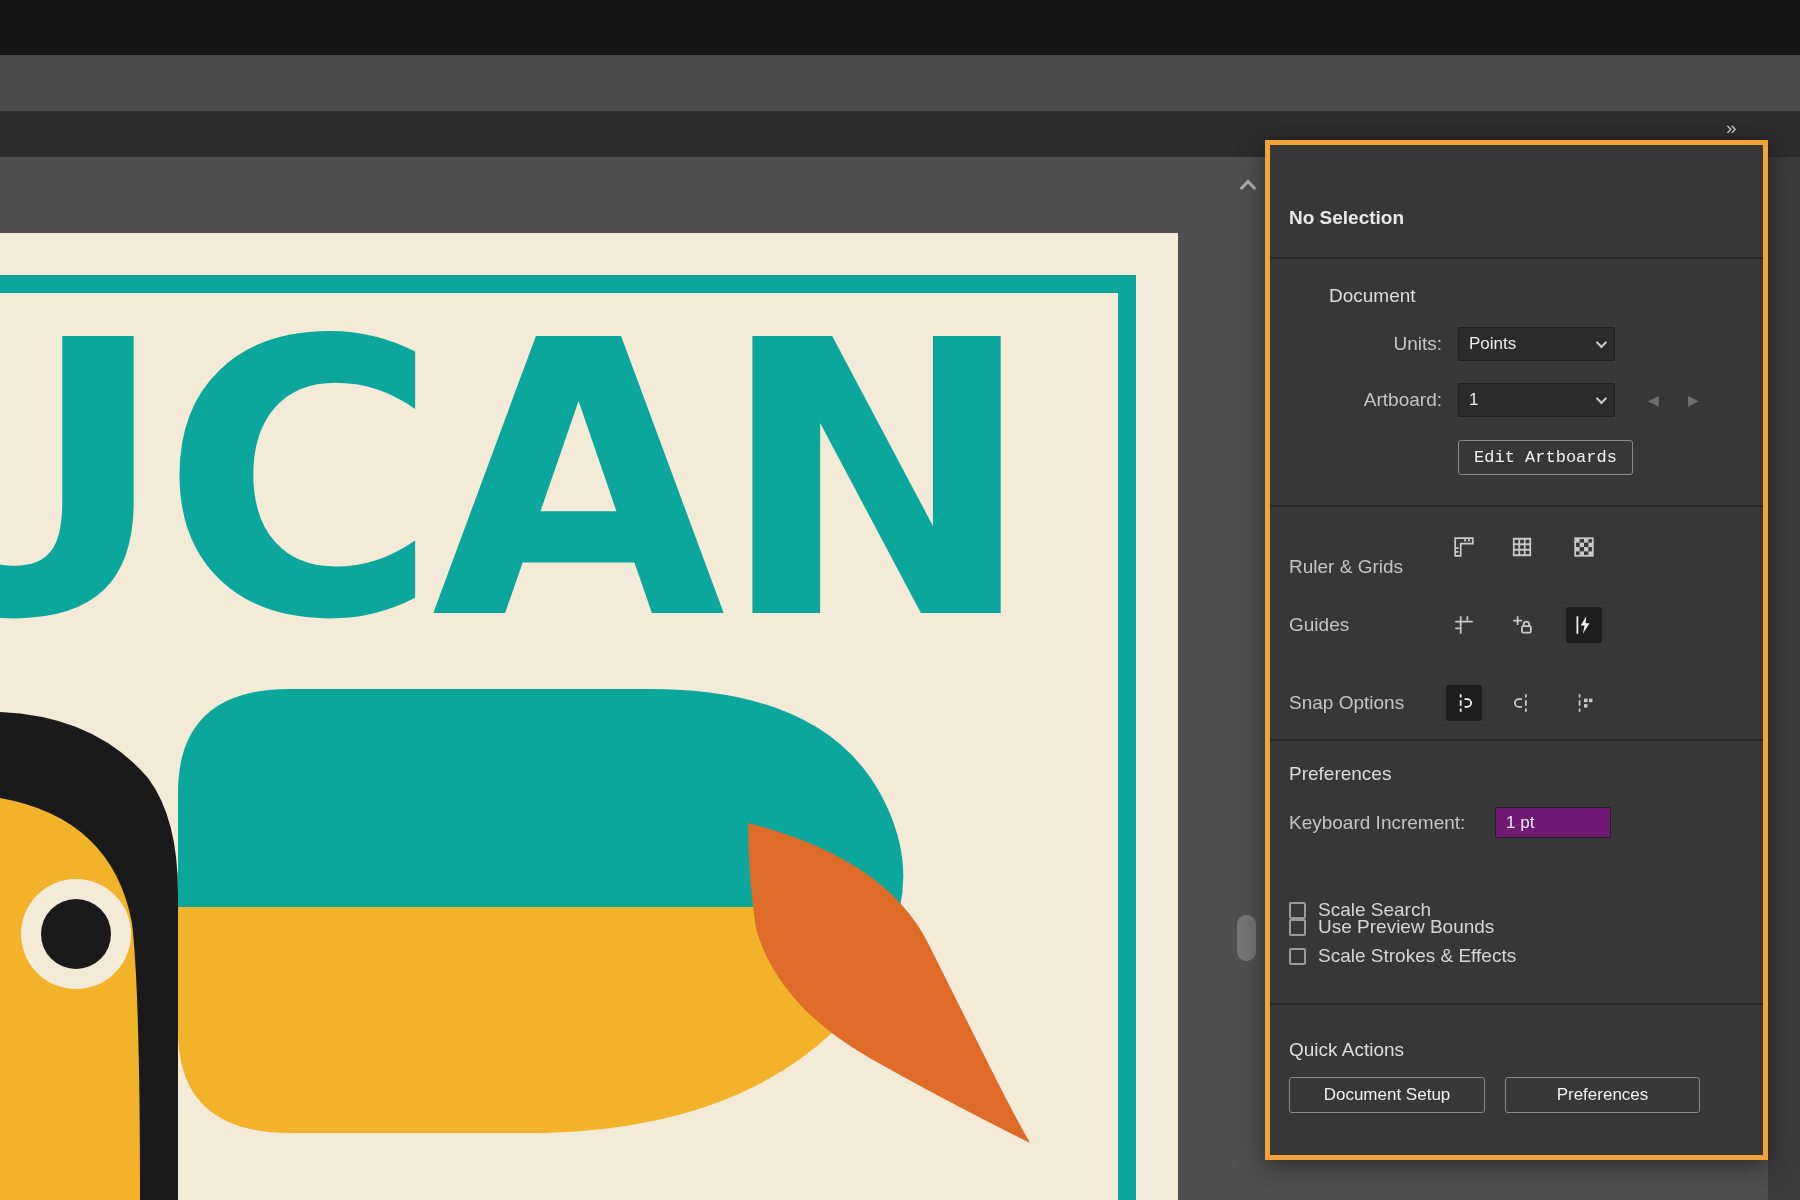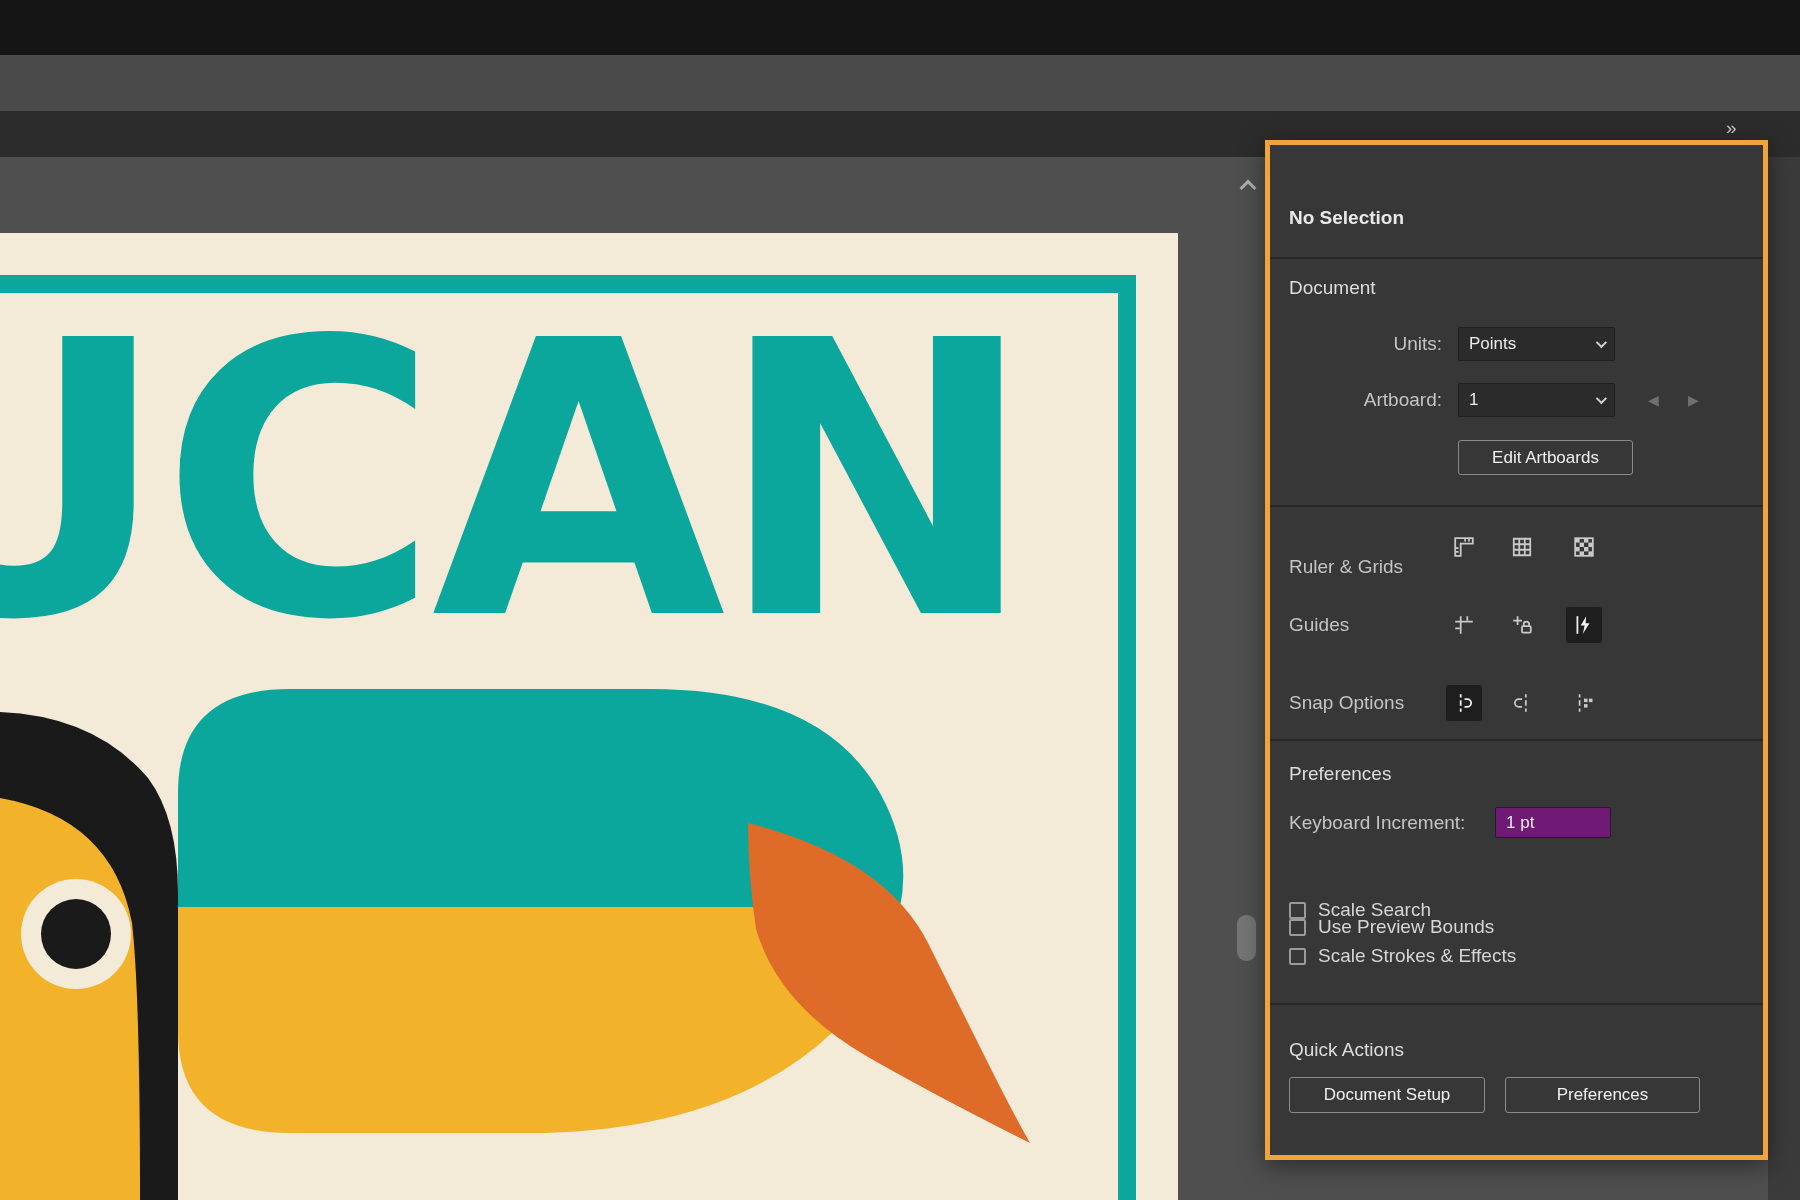--- a/index.html
+++ b/index.html
@@ -125,37 +125,37 @@
 <span id="canvas-scroll-up" class="abs"></span>
 <div id="canvas-scroll-thumb" class="abs"></div>
 
 <div id="panel" class="abs">
   <div class="inner">
 
 
     <div class="heading" style="top:62px;">No Selection</div>
     <div class="divider" style="top:112px;"></div>
 
-    <div class="sec-label" style="top:132px;">Document</div>
+    <div class="sec-label" style="top:140px;margin-left:40px;">Document</div>
 
     <div class="fld-label" style="left:0; top:182px; width:172px; text-align:right; line-height:34px;padding-left:26px;">Units:</div>
     <div class="dropdown" style="left:188px; top:182px; width:157px; height:34px;">
       <span>Points</span>
       <span class="dd-chev"></span>
     </div>
 
     <div class="fld-label" style="left:0; top:238px; width:172px; text-align:right; line-height:34px;">Artboard:</div>
     <div class="dropdown" style="left:188px; top:238px; width:157px; height:34px;">
       <span>1</span>
       <span class="dd-chev"></span>
     </div>
     <span class="nav-arrow" style="left:378px; top:247px;">◀</span>
     <span class="nav-arrow" style="left:418px; top:247px;">▶</span>
 
-    <button class="ghost-btn" style="left:188px; top:295px; width:175px; height:35px;">Edit Artboards</button>
+    <button class="ghost-btn" style="left:188px; top:295px; width:175px; height:35px;font-family:Liberation Mono, monospace;">Edit Artboards</button>
 
     <div class="divider" style="top:360px;"></div>
 
     <div class="fld-label" style="left:19px; top:402px; line-height:40px;">Ruler &amp; Grids</div>
     <div class="icon-btn" style="left:176px; top:384px;">
       <svg width="22" height="22" viewBox="0 0 20 20">
         <path d="M2 18 V2 H18 V7 H7 V18 Z"></path>
         <path d="M11 2 V5 M14.5 2 V5 M2 11 H5 M2 14.5 H5"></path>
       </svg>
     </div>

